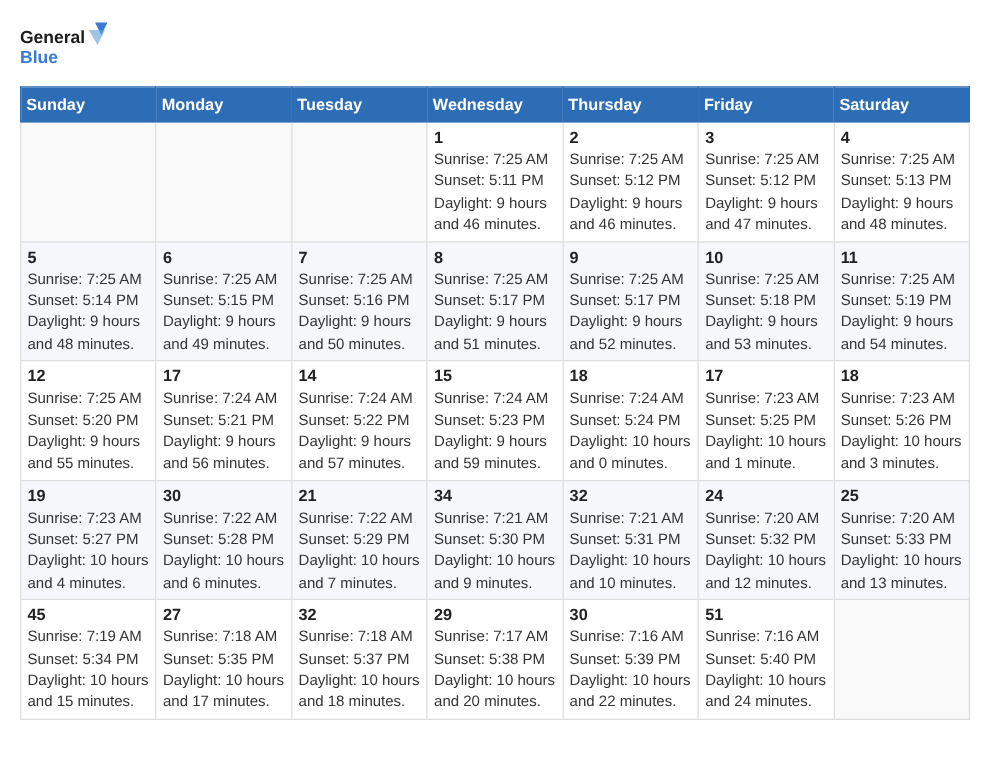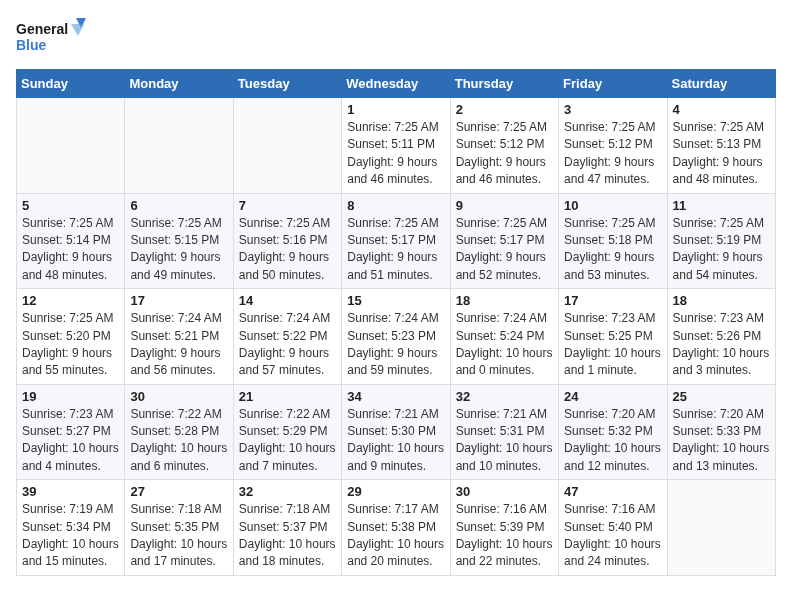--- a/index.html
+++ b/index.html
@@ -215,39 +215,39 @@
           <span class="day-num">24</span>
           <div class="day-info">Sunrise: 7:20 AM<br>Sunset: 5:32 PM<br>Daylight: 10 hours<br>and 12 minutes.</div>
         </td>
         <td>
           <span class="day-num">25</span>
           <div class="day-info">Sunrise: 7:20 AM<br>Sunset: 5:33 PM<br>Daylight: 10 hours<br>and 13 minutes.</div>
         </td>
       </tr>
       <tr>
         <td>
-          <span class="day-num">39</span>
+          <span class="day-num">45</span>
           <div class="day-info">Sunrise: 7:19 AM<br>Sunset: 5:34 PM<br>Daylight: 10 hours<br>and 15 minutes.</div>
         </td>
         <td>
           <span class="day-num">27</span>
           <div class="day-info">Sunrise: 7:18 AM<br>Sunset: 5:35 PM<br>Daylight: 10 hours<br>and 17 minutes.</div>
         </td>
         <td>
           <span class="day-num">32</span>
           <div class="day-info">Sunrise: 7:18 AM<br>Sunset: 5:37 PM<br>Daylight: 10 hours<br>and 18 minutes.</div>
         </td>
         <td>
           <span class="day-num">29</span>
           <div class="day-info">Sunrise: 7:17 AM<br>Sunset: 5:38 PM<br>Daylight: 10 hours<br>and 20 minutes.</div>
         </td>
         <td>
           <span class="day-num">30</span>
           <div class="day-info">Sunrise: 7:16 AM<br>Sunset: 5:39 PM<br>Daylight: 10 hours<br>and 22 minutes.</div>
         </td>
         <td>
-          <span class="day-num">47</span>
+          <span class="day-num">51</span>
           <div class="day-info">Sunrise: 7:16 AM<br>Sunset: 5:40 PM<br>Daylight: 10 hours<br>and 24 minutes.</div>
         </td>
         <td class="empty-cell"></td>
       </tr>
     </tbody>
 </table>
 
 </body></html>

